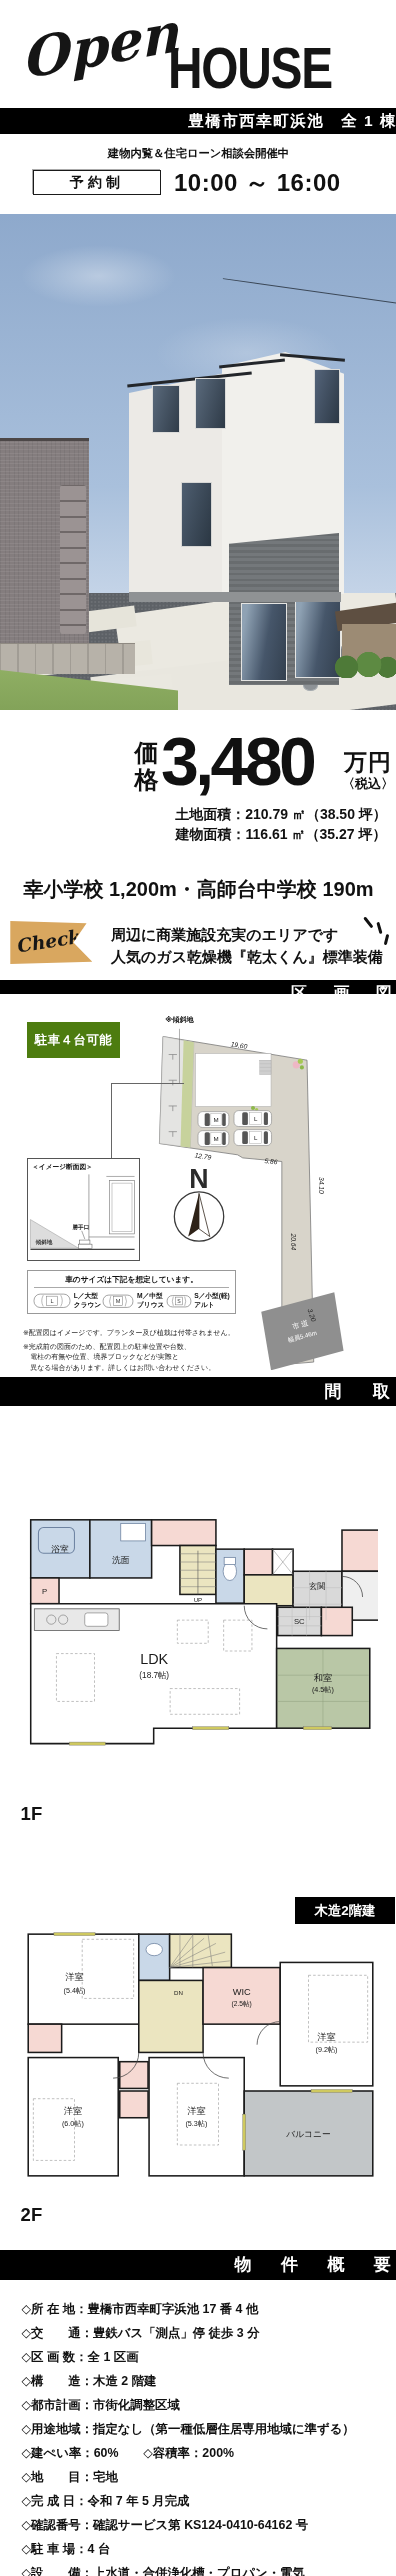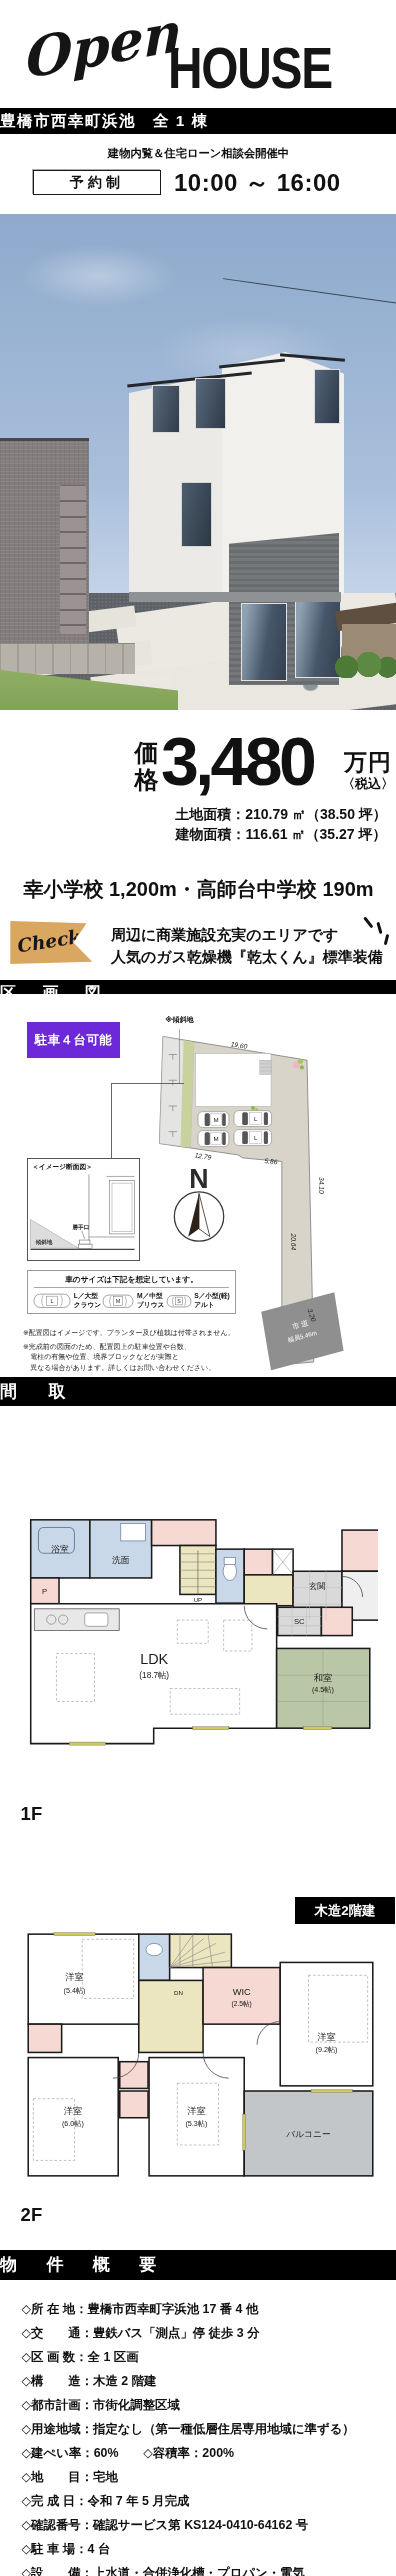--- a/index.html
+++ b/index.html
@@ -1,19 +1,19 @@
 <!DOCTYPE html>
 <html style="font-size:8.2px"><head>
 <meta charset="utf-8">
 <style>
   html,body{margin:0;padding:0;background:#fff;}
   #page{position:relative;width:397px;height:2728px;background:#fff;overflow:hidden;
         font-family:"Liberation Sans","DejaVu Sans",sans-serif;color:#111;}
   .abs{position:absolute;}
-  .bar{position:absolute;left:0;width:397px;background:#000;color:#fff;text-align:left;
+  .bar{position:absolute;left:0;width:397px;background:#000;color:#fff;text-align:right;
        font-weight:bold;}
   .serif{font-family:"DejaVu Serif","Liberation Serif",serif;}
   .nowrap{white-space:nowrap;}
   .ovrow{height:24px;line-height:24px;font-size:12.4px;font-weight:bold;white-space:nowrap;}
   .ovrow .lbl{display:inline-block;}
   svg text{font-family:"Liberation Sans","DejaVu Sans",sans-serif;}
   .planlbl{font-family:"DejaVu Serif","Liberation Serif",serif;}
 </style>
 </head>
 <body>
@@ -98,21 +98,21 @@
   <div class="abs nowrap" style="left:111px;top:926px;font-size:15px;font-weight:800;">周辺に商業施設充実のエリアです</div>
   <div class="abs nowrap" style="left:111px;top:948px;font-size:15px;font-weight:800;">人気のガス乾燥機『乾太くん』標準装備</div>
   <div class="abs" style="left:367px;top:916px;width:2.6px;height:13.4px;background:#111;border-radius:1.5px;transform:rotate(-38deg);"></div>
   <div class="abs" style="left:378px;top:922px;width:2.6px;height:12.4px;background:#111;border-radius:1.5px;transform:rotate(-16deg);"></div>
   <div class="abs" style="left:385px;top:934px;width:2.6px;height:11.3px;background:#111;border-radius:1.5px;transform:rotate(14deg);"></div>
 
   <div class="bar" style="top:980px;height:14px;line-height:25px;font-size:16px;letter-spacing:5.2px;">
     <span>区　画　図</span>
   </div>
 
-  <div class="abs" style="left:27px;top:1022px;width:93px;height:36px;background:#6d28d9;color:#fff;text-align:center;line-height:36px;font-size:12.4px;font-weight:bold;letter-spacing:0.5px;">
+  <div class="abs" style="left:27px;top:1022px;width:93px;height:36px;background:#4d7c0f;color:#fff;text-align:center;line-height:36px;font-size:12.4px;font-weight:bold;letter-spacing:0.5px;">
     <span>駐車４台可能</span>
   </div>
 
   <svg class="abs" style="left:144px;top:1007px;" width="252" height="363" viewBox="0 0 490 705">
 
     <polygon points="37,57 317,103 330,690 268,695 268,300 192,293 182,287 30,265" fill="#d8d4ca" stroke="#777" stroke-width="1.5"></polygon>
 
     <polygon points="37,57 97,68 90,273 30,265" fill="#e4e4e2" stroke="#999" stroke-width="0.8"></polygon>
     <polygon points="77,64 97,68 90,273 71,271" fill="#c7d29c"></polygon>
 

